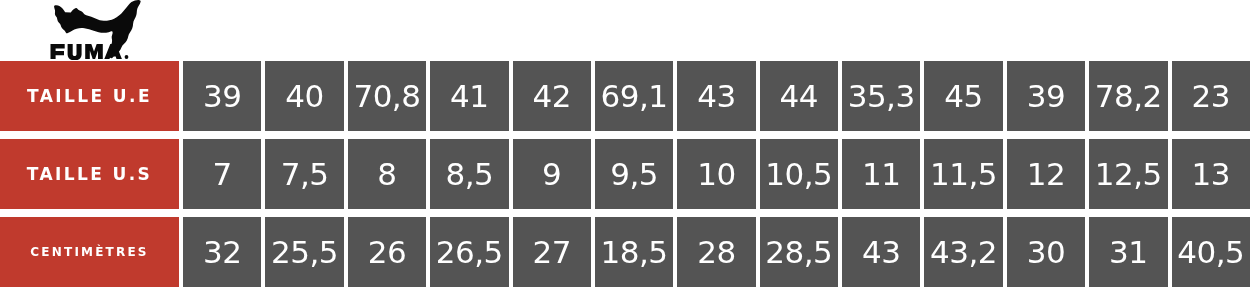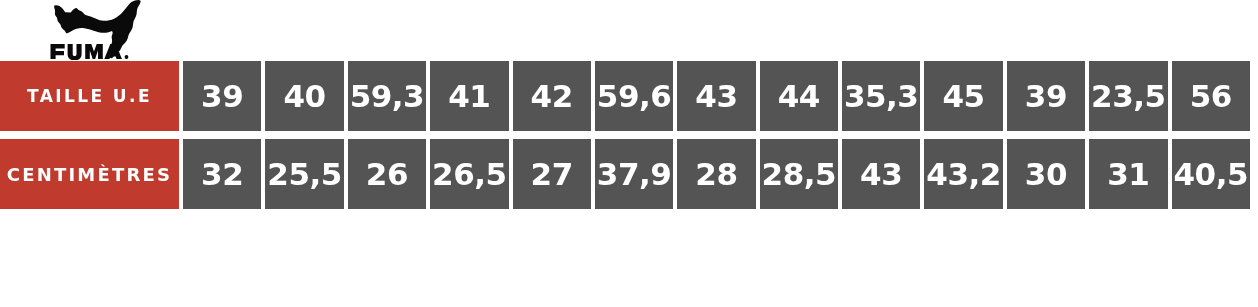--- a/index.html
+++ b/index.html
@@ -55,29 +55,29 @@
     background: #c03a2d;
     color: #ffffff;
     font-size: 17px;
     font-weight: 700;
     letter-spacing: 2.4px;
     text-align: center;
     width: 179px;
     white-space: nowrap;
   }
   .row-label.small {
-    font-size: 18px;
+    font-size: 12px;
     letter-spacing: 2.2px;
   }
 
   .cell {
     background: #545454;
     color: #ffffff;
     font-size: 31px;
-    font-weight: 700;
+    font-weight: 400;
     letter-spacing: -0.5px;
     white-space: nowrap;
   }
 </style>
 </head>
 <body>
 
 <div class="chart">
 
   <div class="logo">
@@ -92,40 +92,56 @@
       </g>
     </svg>
   </div>
 
   <table class="size-table">
     <tbody>
       <tr>
         <td class="row-label">TAILLE U.E</td>
         <td class="cell">39</td>
         <td class="cell">40</td>
-        <td class="cell">59,3</td>
+        <td class="cell">70,8</td>
         <td class="cell">41</td>
         <td class="cell">42</td>
-        <td class="cell">59,6</td>
+        <td class="cell">69,1</td>
         <td class="cell">43</td>
         <td class="cell">44</td>
         <td class="cell">35,3</td>
         <td class="cell">45</td>
         <td class="cell">39</td>
-        <td class="cell">23,5</td>
-        <td class="cell">56</td>
+        <td class="cell">78,2</td>
+        <td class="cell">23</td>
+      </tr>
+      <tr>
+        <td class="row-label">TAILLE U.S</td>
+        <td class="cell">7</td>
+        <td class="cell">7,5</td>
+        <td class="cell">8</td>
+        <td class="cell">8,5</td>
+        <td class="cell">9</td>
+        <td class="cell">9,5</td>
+        <td class="cell">10</td>
+        <td class="cell">10,5</td>
+        <td class="cell">11</td>
+        <td class="cell">11,5</td>
+        <td class="cell">12</td>
+        <td class="cell">12,5</td>
+        <td class="cell">13</td>
       </tr>
       <tr>
         <td class="row-label small">CENTIMÈTRES</td>
         <td class="cell">32</td>
         <td class="cell">25,5</td>
         <td class="cell">26</td>
         <td class="cell">26,5</td>
         <td class="cell">27</td>
-        <td class="cell">37,9</td>
+        <td class="cell">18,5</td>
         <td class="cell">28</td>
         <td class="cell">28,5</td>
         <td class="cell">43</td>
         <td class="cell">43,2</td>
         <td class="cell">30</td>
         <td class="cell">31</td>
         <td class="cell">40,5</td>
       </tr>
     </tbody>
   </table>

